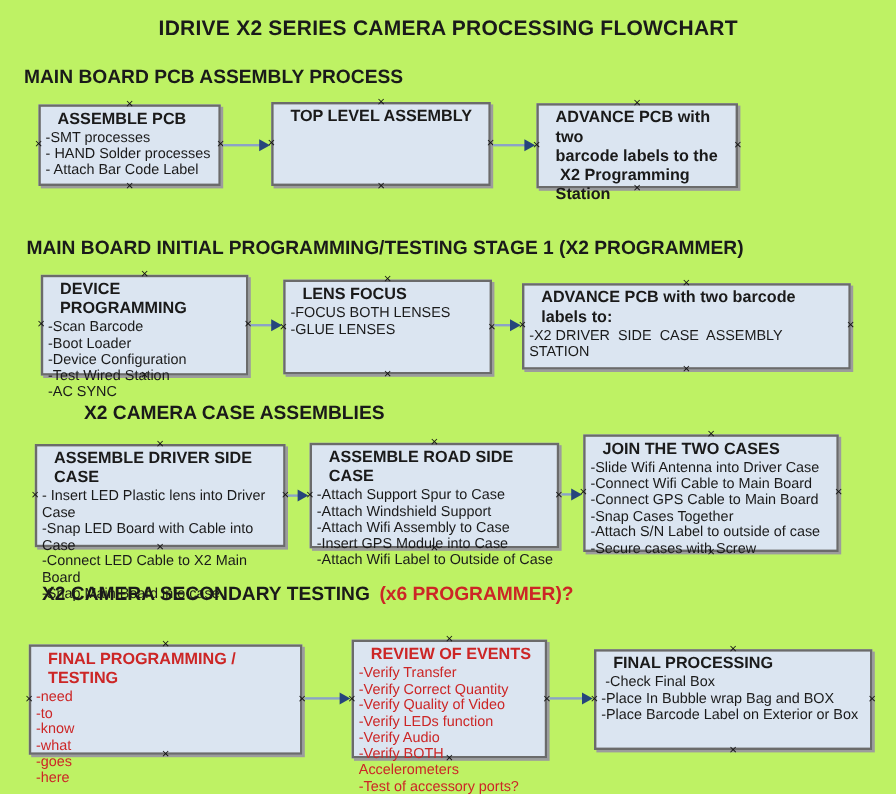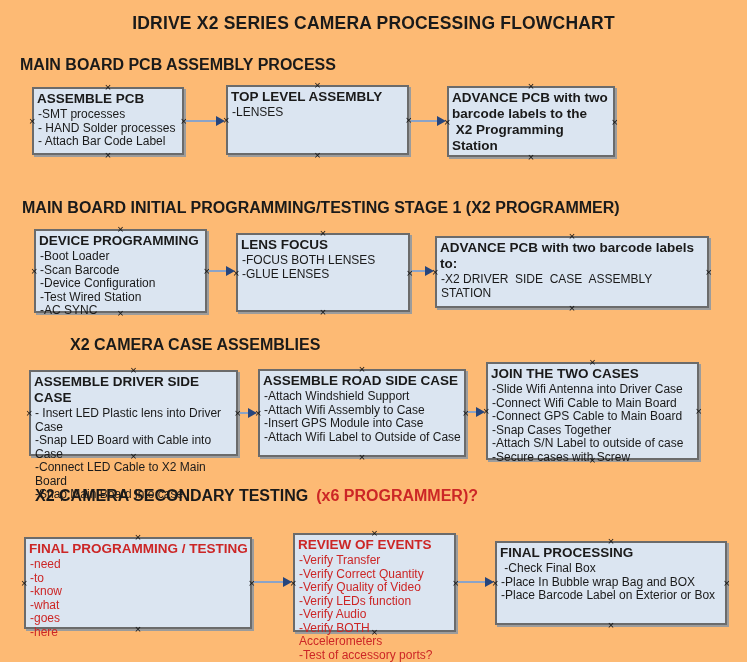--- a/index.html
+++ b/index.html
@@ -1,27 +1,27 @@
 <!DOCTYPE html>
 <html><head>
 <meta charset="utf-8">
 <style>
   html,body { margin:0; padding:0; background:#ffffff; }
   body { font-family:"Liberation Sans", sans-serif; color:#1a1a1a; }
-  #canvas { position:relative; width:747px; height:662px; background:#fdba74; overflow:hidden; }
+  #canvas { position:relative; width:747px; height:662px; background:#bef264; overflow:hidden; }
 
   .page-title { position:absolute; left:0; top:13px; width:100%; text-align:center;
     font-size:17.5px; font-weight:bold; letter-spacing:0.2px; }
 
   .sec-header { position:absolute; font-size:16px; font-weight:bold; white-space:pre; }
   .sec-header .red-part { color:#cc2626; margin-left:8px; }
 
   .fc-box { position:absolute; background:#dbe5f1; border:2px solid #6b6b6b;
     box-shadow:2px 2px 0 #9c9c9c; box-sizing:border-box; }
-  .bx-title { font-size:13.5px; font-weight:bold; line-height:16px; padding:2px 2px 0 3px;
+  .bx-title { font-size:13.5px; font-weight:bold; line-height:16px; padding:2px 2px 0 14px;
     white-space:pre-wrap; }
   .bx-items { padding:1px 2px 0 4px; }
   .bx-item { font-size:12px; line-height:13.5px; white-space:pre-wrap; }
   .fc-box.red .bx-title, .fc-box.red .bx-item { color:#cc2626; }
 
   .cp { position:absolute; font-size:11px; line-height:9px; color:#141414; font-weight:normal; }
   .cp-top    { top:-6px;  left:50%; transform:translateX(-50%); }
   .cp-bottom { bottom:-7px; left:50%; transform:translateX(-50%); }
   .cp-left   { left:-5px; top:50%; transform:translateY(-50%); }
   .cp-right  { right:-5px; top:50%; transform:translateY(-50%); }
@@ -49,21 +49,20 @@
         <div class="bx-item">- Attach Bar Code Label</div>
       </div>
   <span class="cp cp-top">×</span>
       <span class="cp cp-bottom">×</span>
       <span class="cp cp-left">×</span>
       <span class="cp cp-right">×</span>
     </div>
   <div class="fc-box" style="left:226px; top:85px; width:183px; height:70px;">
     <div class="bx-title">TOP LEVEL ASSEMBLY</div>
     <div class="bx-items">
-        <div class="bx-item">-LENSES</div>
       </div>
   <span class="cp cp-top">×</span>
       <span class="cp cp-bottom">×</span>
       <span class="cp cp-left">×</span>
       <span class="cp cp-right">×</span>
     </div>
   <div class="fc-box" style="left:447px; top:86px; width:168px; height:71px;">
     <div class="bx-title">ADVANCE PCB with two
 barcode labels to the
  X2 Programming Station</div>
@@ -81,22 +80,22 @@
   <div class="conn" style="left:410px; top:114px; width:36px;">
     <div class="conn-line"></div>
     <div class="conn-arrow"></div>
   </div>
 
   <div class="sec-header" style="left:22px; top:199px;">MAIN BOARD INITIAL PROGRAMMING/TESTING STAGE 1 (X2 PROGRAMMER)</div>
 
   <div class="fc-box" style="left:34px; top:229px; width:173px; height:84px;">
     <div class="bx-title">DEVICE PROGRAMMING</div>
     <div class="bx-items">
+        <div class="bx-item">-Scan Barcode</div>
         <div class="bx-item">-Boot Loader</div>
-        <div class="bx-item">-Scan Barcode</div>
         <div class="bx-item">-Device Configuration</div>
         <div class="bx-item">-Test Wired Station</div>
         <div class="bx-item">-AC SYNC</div>
       </div>
   <span class="cp cp-top">×</span>
       <span class="cp cp-bottom">×</span>
       <span class="cp cp-left">×</span>
       <span class="cp cp-right">×</span>
     </div>
   <div class="fc-box" style="left:236px; top:233px; width:174px; height:79px;">
@@ -141,20 +140,21 @@
         <div class="bx-item">-Snap Main Board into case</div>
       </div>
   <span class="cp cp-top">×</span>
       <span class="cp cp-bottom">×</span>
       <span class="cp cp-left">×</span>
       <span class="cp cp-right">×</span>
     </div>
   <div class="fc-box" style="left:258px; top:369px; width:208px; height:88px;">
     <div class="bx-title">ASSEMBLE ROAD SIDE CASE</div>
     <div class="bx-items">
+        <div class="bx-item">-Attach Support Spur to Case</div>
         <div class="bx-item">-Attach Windshield Support</div>
         <div class="bx-item">-Attach Wifi Assembly to Case</div>
         <div class="bx-item">-Insert GPS Module into Case</div>
         <div class="bx-item">-Attach Wifi Label to Outside of Case</div>
       </div>
   <span class="cp cp-top">×</span>
       <span class="cp cp-bottom">×</span>
       <span class="cp cp-left">×</span>
       <span class="cp cp-right">×</span>
     </div>

